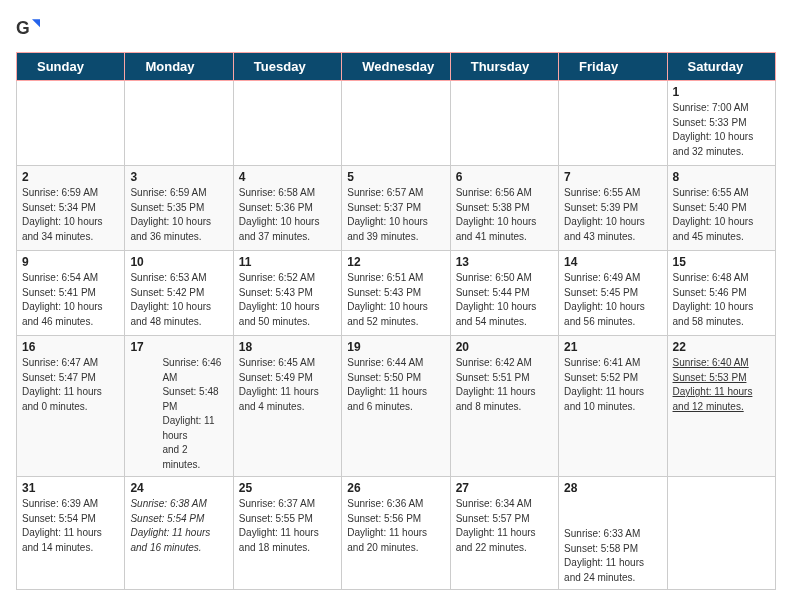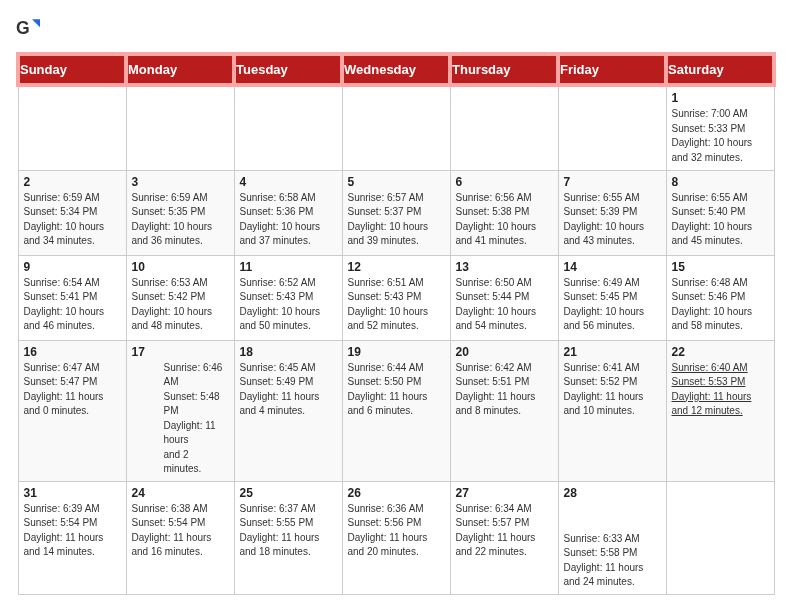--- a/index.html
+++ b/index.html
@@ -46,27 +46,27 @@
     .location {
       font-size: 15px;
       color: #555;
     }
     .calendar-table {
       width: 100%;
       border-collapse: collapse;
       table-layout: fixed;
     }
     .calendar-table th {
-      background-color: #b91c1c;
+      background-color: #0c4a6e;
       color: #fff;
       font-size: 13px;
       font-weight: bold;
-      padding: 6px 0;
+      padding: 6px 20px;
       text-align: left;
-      border: 4px solid #fca5a5;
+      border: 1px solid #fca5a5;
     }
     .calendar-table td {
       border: 1px solid #ccc;
       vertical-align: top;
       padding: 4px 5px;
       font-size: 10.5px;
       color: #222;
       height: 85px;
       background: #fff;
     }
@@ -291,21 +291,21 @@
       <tr>
         <td>
           <span class="day-number">31</span>
           <div class="cell-content" style="white-space: pre-line;">Sunrise: 6:39 AM
 Sunset: 5:54 PM
 Daylight: 11 hours
 and 14 minutes.</div>
         </td>
         <td>
           <span class="day-number">24</span>
-          <div class="cell-content" style="white-space: pre-line;">Sunrise: 6:38 AM
+          <div class="cell-content" style="white-space: pre-line; font-style: italic;">Sunrise: 6:38 AM
 Sunset: 5:54 PM
 Daylight: 11 hours
 and 16 minutes.</div>
         </td>
         <td>
           <span class="day-number">25</span>
           <div class="cell-content" style="white-space: pre-line;">Sunrise: 6:37 AM
 Sunset: 5:55 PM
 Daylight: 11 hours
 and 18 minutes.</div>

